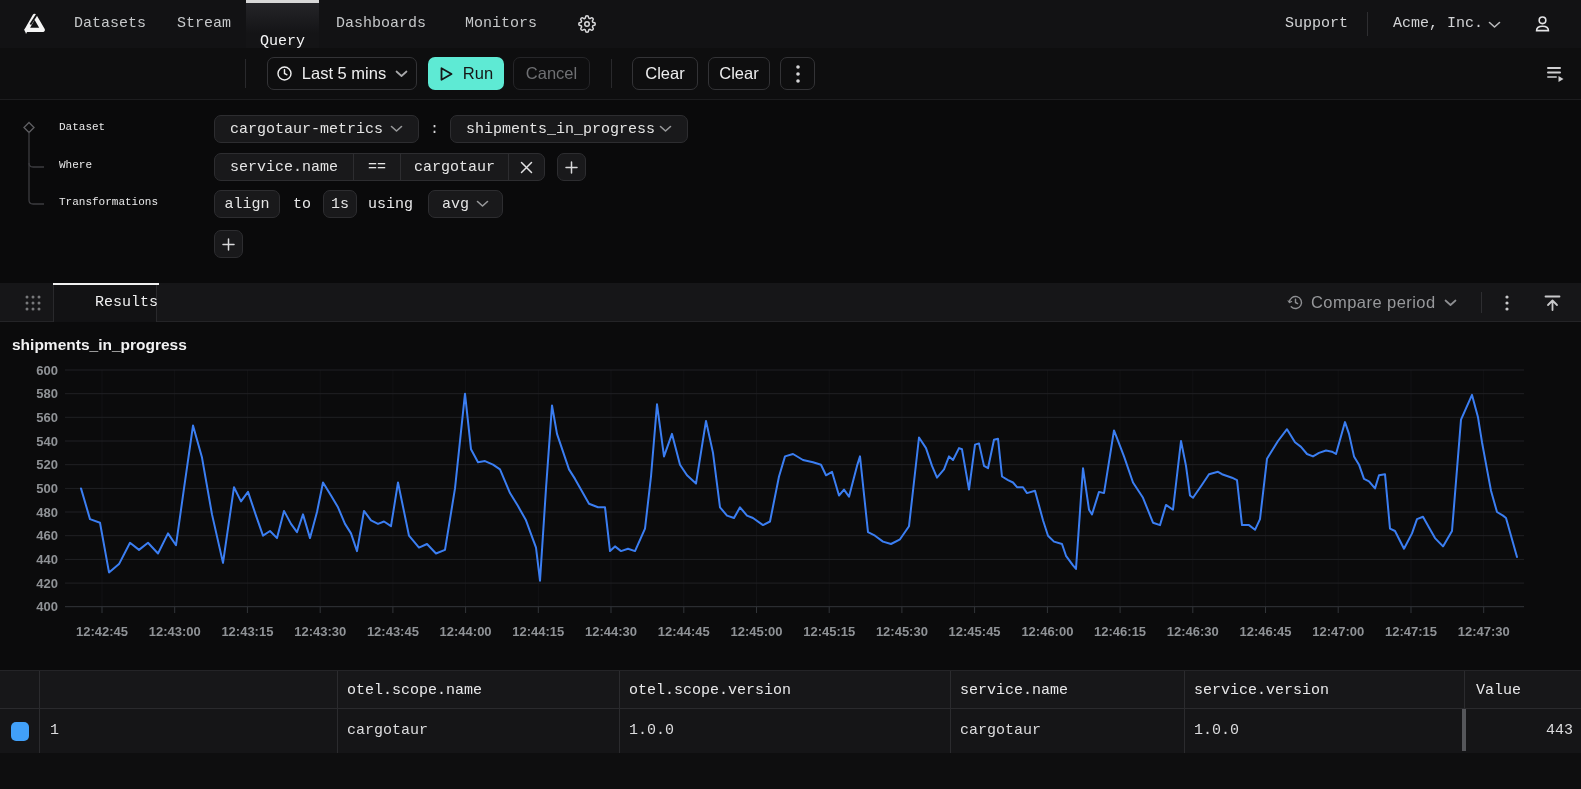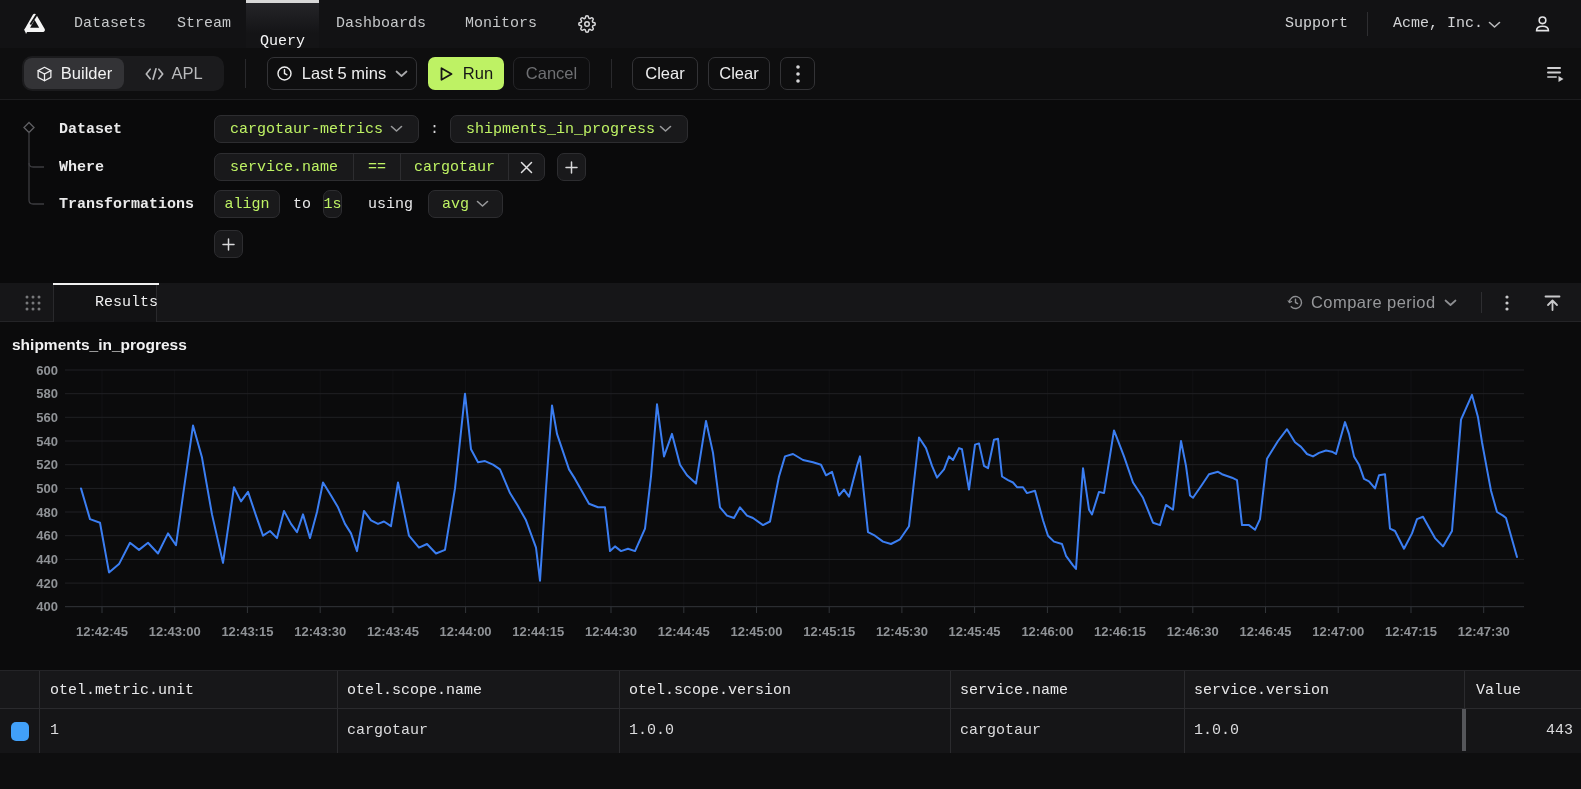--- a/index.html
+++ b/index.html
@@ -15,22 +15,22 @@
 
   
   #toolbar { position:absolute; left:0; top:48px; width:1581px; height:52px; background:#0e0e0f; border-bottom:1px solid #1d1d1f; }
   .seg { position:absolute; left:22px; top:8px; width:202px; height:35px; background:#1b1b1d; border-radius:10px; }
   .seg-active { position:absolute; left:2px; top:2px; width:100px; height:31px; background:#333336; border-radius:8px; display:flex; align-items:center; justify-content:center; gap:8px; color:#f2f2f2; font-family:"Liberation Sans",sans-serif; font-size:16.5px; }
   .seg-apl { position:absolute; left:102px; top:0; width:100px; height:35px; display:flex; align-items:center; justify-content:center; gap:7px; color:#b9babc; font-family:"Liberation Sans",sans-serif; font-size:16.5px; }
   .tbtn { position:absolute; top:9px; height:33px; border-radius:7px; display:flex; align-items:center; justify-content:center; font-family:"Liberation Sans",sans-serif; font-size:16.5px; color:#ededee; border:1px solid #333336; background:transparent; }
   .vdiv { position:absolute; width:1px; background:#29292c; }
 
   
-  .blabel { position:absolute; left:59px; font-size:15px; color:#e9e9ea;font-weight:bold; }
-  .pill { position:absolute; height:28px; background:#19191b; border:1px solid #2d2d30; border-radius:7px; display:flex; align-items:center; color:#bef264; font-size:15px; }
+  .blabel { position:absolute; left:59px; font-size:11px; color:#e9e9ea; }
+  .pill { position:absolute; height:28px; background:#19191b; border:1px solid #2d2d30; border-radius:7px; display:flex; align-items:center; color:#e5e5e5; font-size:15px; }
 
   
   #rbar { position:absolute; left:0; top:283px; width:1581px; height:39px; background:#161618; border-bottom:1px solid #242427; }
   #rtab { position:absolute; left:53px; top:0; width:104px; height:39px; border-left:1px solid #29292c; border-right:1px solid #29292c; background:#121214; }
   #rtab-bar { position:absolute; left:-1px; top:0; width:106px; height:2px; background:#f0f0f0; }
 
   
   #chartwrap { position:absolute; left:0; top:322px; width:1581px; height:348px; background:#0b0b0c; }
   #ctitle { position:absolute; left:12px; top:14px; font-family:"Liberation Sans",sans-serif; font-weight:bold; font-size:15.5px; color:#f2f2f3; }
 
@@ -68,50 +68,32 @@
   <svg style="position:absolute;left:1488px;top:21px" width="13" height="8" viewBox="0 0 13 8" fill="none">
       <path d="M1.5 1.5 L6.5 6 L11.5 1.5" stroke="#b9babc" stroke-width="1.6" stroke-linecap="round" stroke-linejoin="round"></path>
     </svg>
   <svg style="position:absolute;left:1533px;top:14px" width="19" height="19" viewBox="0 0 24 24" fill="none" stroke="#e4e4e6" stroke-width="2" stroke-linecap="round">
     <circle cx="12" cy="8" r="4.2"></circle>
     <path d="M4.5 21 Q4.5 15.5 12 15.5 Q19.5 15.5 19.5 21 Z"></path>
   </svg>
 </div>
 
 <div id="toolbar">
-  <div class="seg">
-    <div class="seg-active">
-      <svg width="17" height="18" viewBox="0 0 24 24" fill="none" stroke="#efeff0" stroke-width="1.8" stroke-linecap="round" stroke-linejoin="round">
-          <path d="M12 2.5 L21 7.25 V16.75 L12 21.5 L3 16.75 V7.25 Z"></path>
-          <path d="M3 7.25 L12 12 L21 7.25"></path>
-          <path d="M12 12 V21.5"></path>
-        </svg>
-      <span>Builder</span>
-    </div>
-    <div class="seg-apl">
-      <svg width="19" height="14" viewBox="0 0 22 14" fill="none" stroke="#b9babc" stroke-width="1.9" stroke-linecap="round" stroke-linejoin="round">
-          <path d="M6 1.5 L1.5 7 L6 12.5"></path>
-          <path d="M16 1.5 L20.5 7 L16 12.5"></path>
-          <path d="M12.7 1 L9.3 13"></path>
-        </svg>
-      <span>APL</span>
-    </div>
-  </div>
   <div class="vdiv" style="left:245px;top:11px;height:29px;"></div>
   <div class="tbtn" style="left:267px;width:150px;gap:9px;">
     <svg width="17" height="17" viewBox="0 0 24 24" fill="none" stroke="#ededee" stroke-width="2" stroke-linecap="round">
         <circle cx="12" cy="12" r="9.2"></circle>
         <path d="M12 6.5 V12 L15.5 13.8"></path>
       </svg>
     <span>Last 5 mins</span>
     <svg width="13" height="8" viewBox="0 0 13 8" fill="none">
         <path d="M1.5 1.5 L6.5 6 L11.5 1.5" stroke="#a8a9ab" stroke-width="1.7" stroke-linecap="round" stroke-linejoin="round"></path>
       </svg>
   </div>
-  <div class="tbtn" style="left:428px;width:76px;background:#bef264;border:none;color:#161616;gap:9px;">
+  <div class="tbtn" style="left:428px;width:76px;background:#5eead4;border:none;color:#161616;gap:9px;">
     <svg width="15" height="16" viewBox="0 0 14 16" fill="none">
         <path d="M2 2.2 L12 8 L2 13.8 Z" stroke="#161616" stroke-width="1.8" stroke-linejoin="round"></path>
       </svg>
     <span>Run</span>
   </div>
   <div class="tbtn" style="left:513px;width:77px;border-color:#252528;color:#6f7073;">Cancel</div>
   <div class="vdiv" style="left:611px;top:11px;height:29px;"></div>
   <div class="tbtn" style="left:632px;width:66px;">Clear</div>
   <div class="tbtn" style="left:708px;width:62px;">Clear</div>
   <div class="tbtn" style="left:780px;width:35px;">
@@ -168,21 +150,21 @@
     </div>
   </div>
   <div class="pill" style="left:557px;top:53px;width:29px;justify-content:center;">
     <svg width="13" height="13" viewBox="0 0 13 13" fill="none">
         <path d="M6.5 1 V12 M1 6.5 H12" stroke="#d9d9db" stroke-width="1.5" stroke-linecap="round"></path>
       </svg>
   </div>
 
   <div class="pill" style="left:214px;top:90px;width:66px;justify-content:center;">align</div>
   <div style="position:absolute;left:293px;top:96px;color:#e9e9ea;font-size:15px;">to</div>
-  <div class="pill" style="left:323px;top:90px;width:19px;justify-content:center;">1s</div>
+  <div class="pill" style="left:323px;top:90px;width:34px;justify-content:center;">1s</div>
   <div style="position:absolute;left:368px;top:96px;color:#e9e9ea;font-size:15px;">using</div>
   <div class="pill" style="left:428px;top:90px;width:75px;padding:0 13px;justify-content:space-between;">
     <span>avg</span>
     <svg width="13" height="8" viewBox="0 0 13 8" fill="none">
         <path d="M1.5 1.5 L6.5 6 L11.5 1.5" stroke="#98999b" stroke-width="1.6" stroke-linecap="round" stroke-linejoin="round"></path>
       </svg>
   </div>
 
   <div class="pill" style="left:214px;top:130px;width:29px;justify-content:center;">
     <svg width="13" height="13" viewBox="0 0 13 13" fill="none">
@@ -315,21 +297,20 @@
         <text x="1338.2" y="636" text-anchor="middle" class="axlab">12:47:00</text>
         <text x="1411.0" y="636" text-anchor="middle" class="axlab">12:47:15</text>
         <text x="1483.7" y="636" text-anchor="middle" class="axlab">12:47:30</text>
 <polyline points="81,488.4 90,519.1 100,522.7 109,572.4 119,564.1 130,542.8 139,549.9 148,542.8 158,553.5 168,533.4 176,545.2 184,488.4 193,425.6 202,457.6 212,514.4 223,562.9 234,487.2 241,501.4 248,491.9 256,515.6 263,535.7 270,531.0 277,538.1 284,510.9 291,523.9 297,532.2 303,514.4 310,538.1 317,512.0 323,482.5 331,495.5 338,507.3 345,523.9 351,533.4 357,551.1 364,510.9 371,520.3 378,523.9 384,521.5 391,526.2 398,482.5 409,535.7 419,547.6 427,544.0 436,553.5 445,549.9 455,488.4 465,393.7 471,449.3 478,462.3 485,461.1 493,464.7 500,469.4 510,493.1 518,506.1 526,520.3 536,547.6 540,580.7 546,488.4 552,405.5 557,433.9 569,469.4 575,478.9 589,503.8 598,507.3 605,507.3 610,551.1 615,546.4 621,551.1 628,548.7 635,551.1 645,528.6 651,476.5 657,404.3 664,456.4 672,433.9 680,464.7 687,475.3 696,483.6 706,420.9 713,452.9 720,507.3 727,515.6 734,518.0 740,507.3 747,515.6 753,518.0 763,525.1 770,521.5 779,476.5 785,456.4 793,454.0 803,460.0 813,462.3 821,464.7 826,475.3 832,471.8 839,495.5 844,489.6 849,496.7 857,465.9 860,456.4 868,532.2 875,535.7 883,541.6 891,544.0 900,539.3 909,526.2 919,437.5 926,448.1 932,465.9 937,477.7 944,469.4 949,456.4 953,460.0 959,448.1 962,449.3 969,489.6 975,444.6 979,443.4 984,465.9 988,468.2 994,439.8 998,438.7 1002,476.5 1008,480.1 1013,482.5 1017,487.2 1023,487.2 1027,493.1 1035,490.7 1043,520.3 1048,535.7 1054,541.6 1062,544.0 1066,555.8 1073,565.3 1076,568.9 1083,468.2 1089,509.7 1092,514.4 1099,491.9 1104,493.1 1114,430.4 1124,456.4 1133,482.5 1143,497.8 1153,522.7 1160,525.1 1166,504.9 1173,509.7 1181,441.0 1186,465.9 1190,495.5 1193,497.8 1202,484.8 1209,474.2 1218,471.8 1222,474.2 1232,477.7 1237,480.1 1242,525.1 1249,525.1 1255,529.8 1260,519.1 1267,458.8 1278,441.0 1287,429.2 1295,442.2 1301,446.9 1307,454.0 1313,456.4 1319,452.9 1326,450.5 1332,451.7 1336,454.0 1345,422.1 1349,433.9 1354,456.4 1359,464.7 1364,478.9 1369,481.3 1375,488.4 1379,475.3 1385,474.2 1390,528.6 1395,531.0 1404,548.7 1412,533.4 1417,519.1 1423,516.8 1429,527.4 1435,538.1 1443,546.4 1452,531.0 1461,419.7 1472,394.9 1478,417.3 1482,442.2 1487,469.4 1491,490.7 1497,512.0 1503,515.6 1506,518.0 1517,557.0" fill="none" stroke="#3b7ef2" stroke-width="2" stroke-linejoin="round" stroke-linecap="round"></polyline>
 </svg>
   </div>
 </div>
 
 <div id="tbl">
   <div id="thead">
-    <div class="th" style="left:50px;">otel.metric.unit</div>
     <div class="th" style="left:347px;">otel.scope.name</div>
     <div class="th" style="left:629px;">otel.scope.version</div>
     <div class="th" style="left:960px;">service.name</div>
     <div class="th" style="left:1194px;">service.version</div>
     <div class="th" style="left:1476px;">Value</div>
     <div class="cdiv" style="left:39px;height:38px;"></div>
     <div class="cdiv" style="left:337px;height:38px;"></div>
     <div class="cdiv" style="left:619px;height:38px;"></div>
     <div class="cdiv" style="left:950px;height:38px;"></div>
     <div class="cdiv" style="left:1184px;height:38px;"></div>

